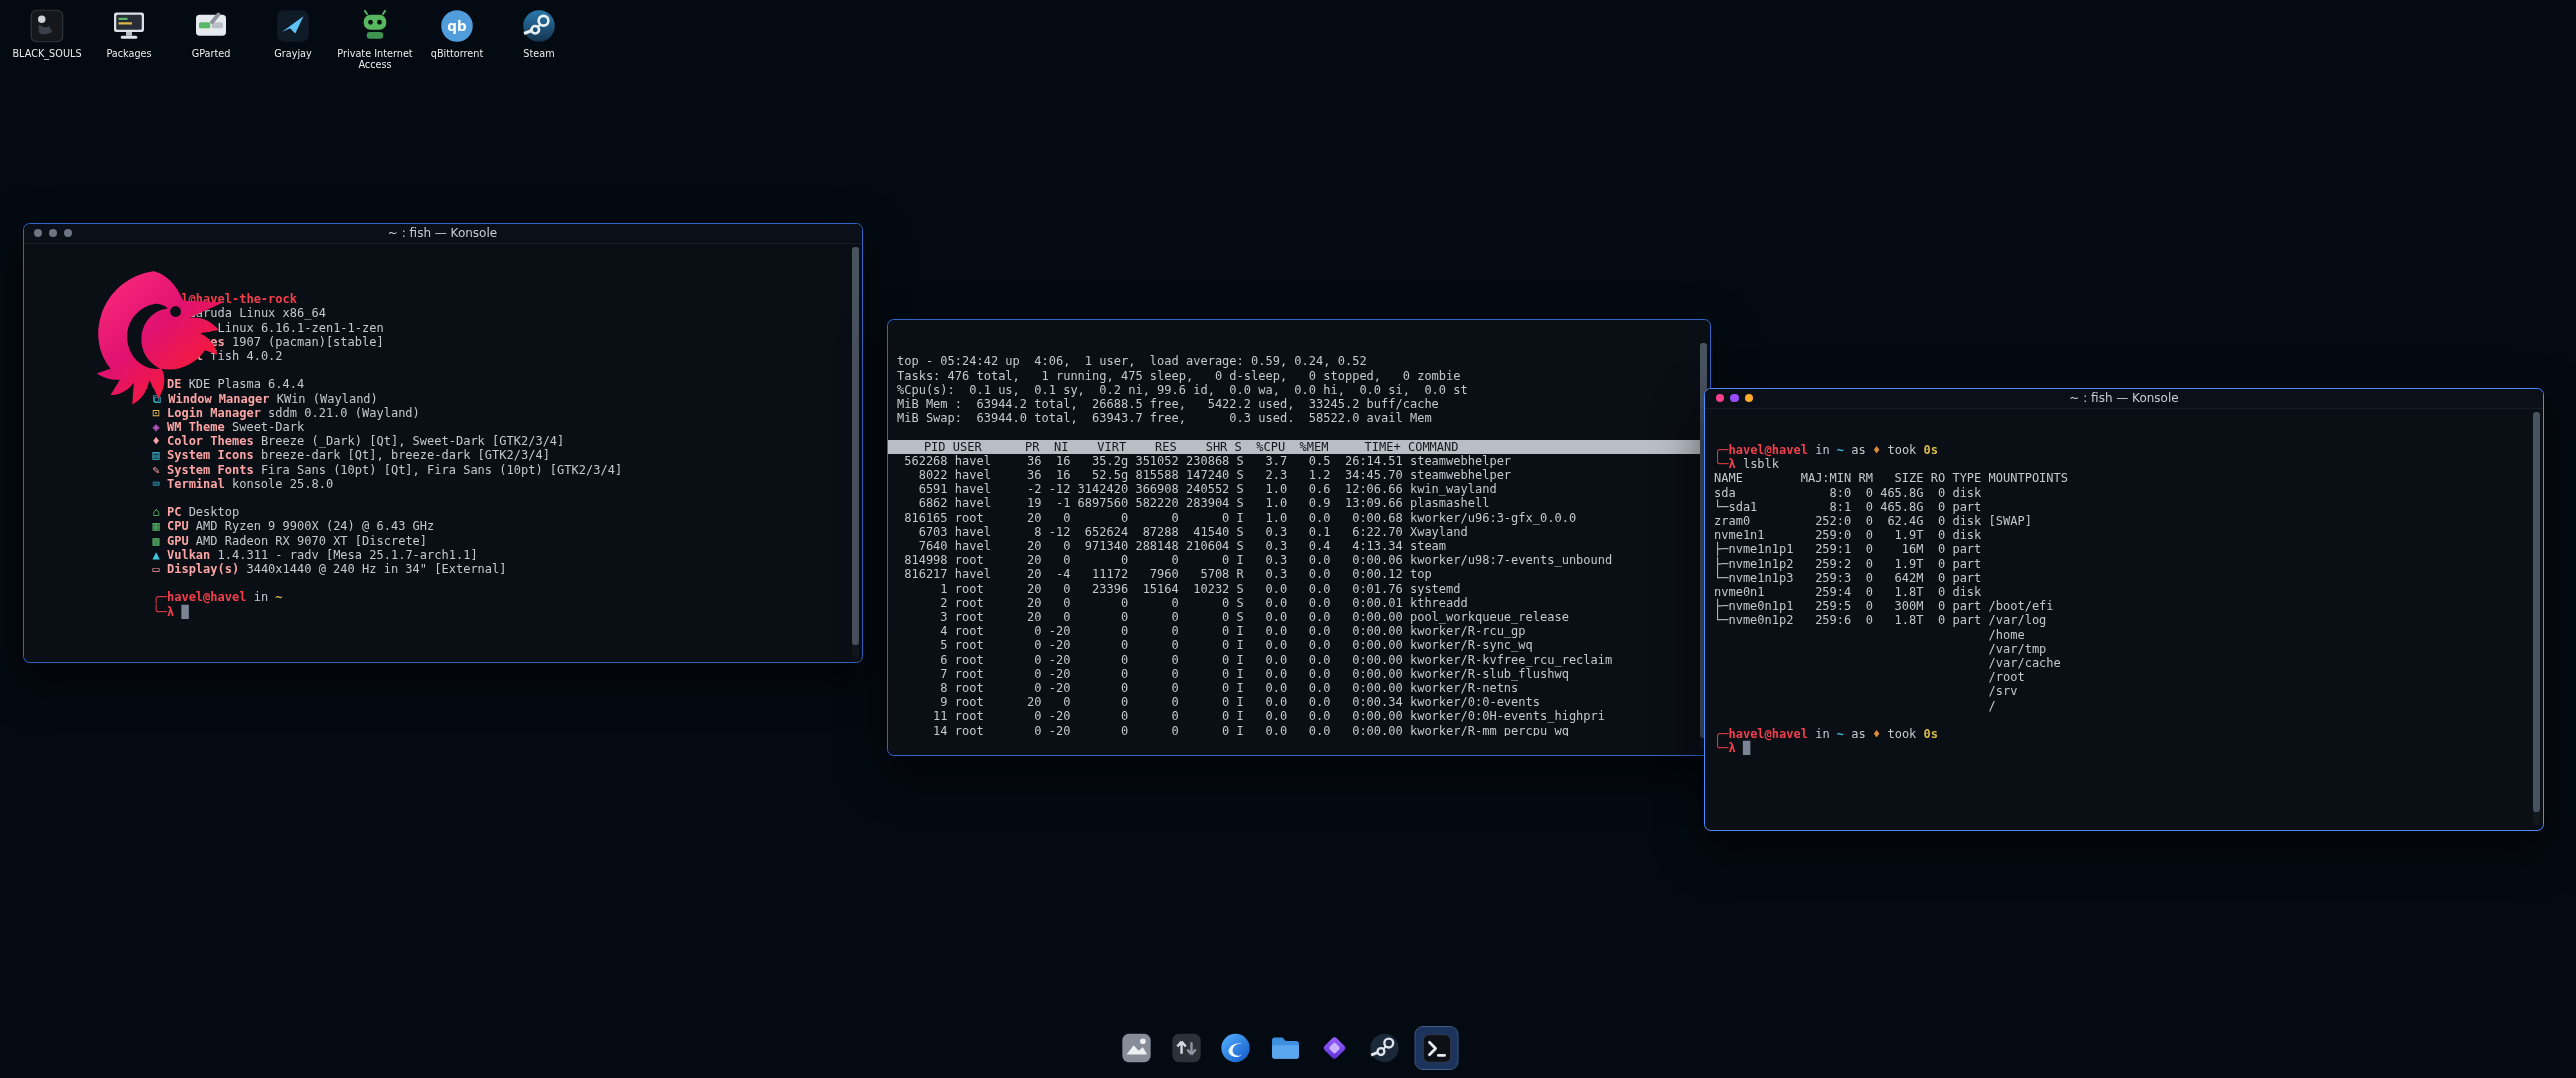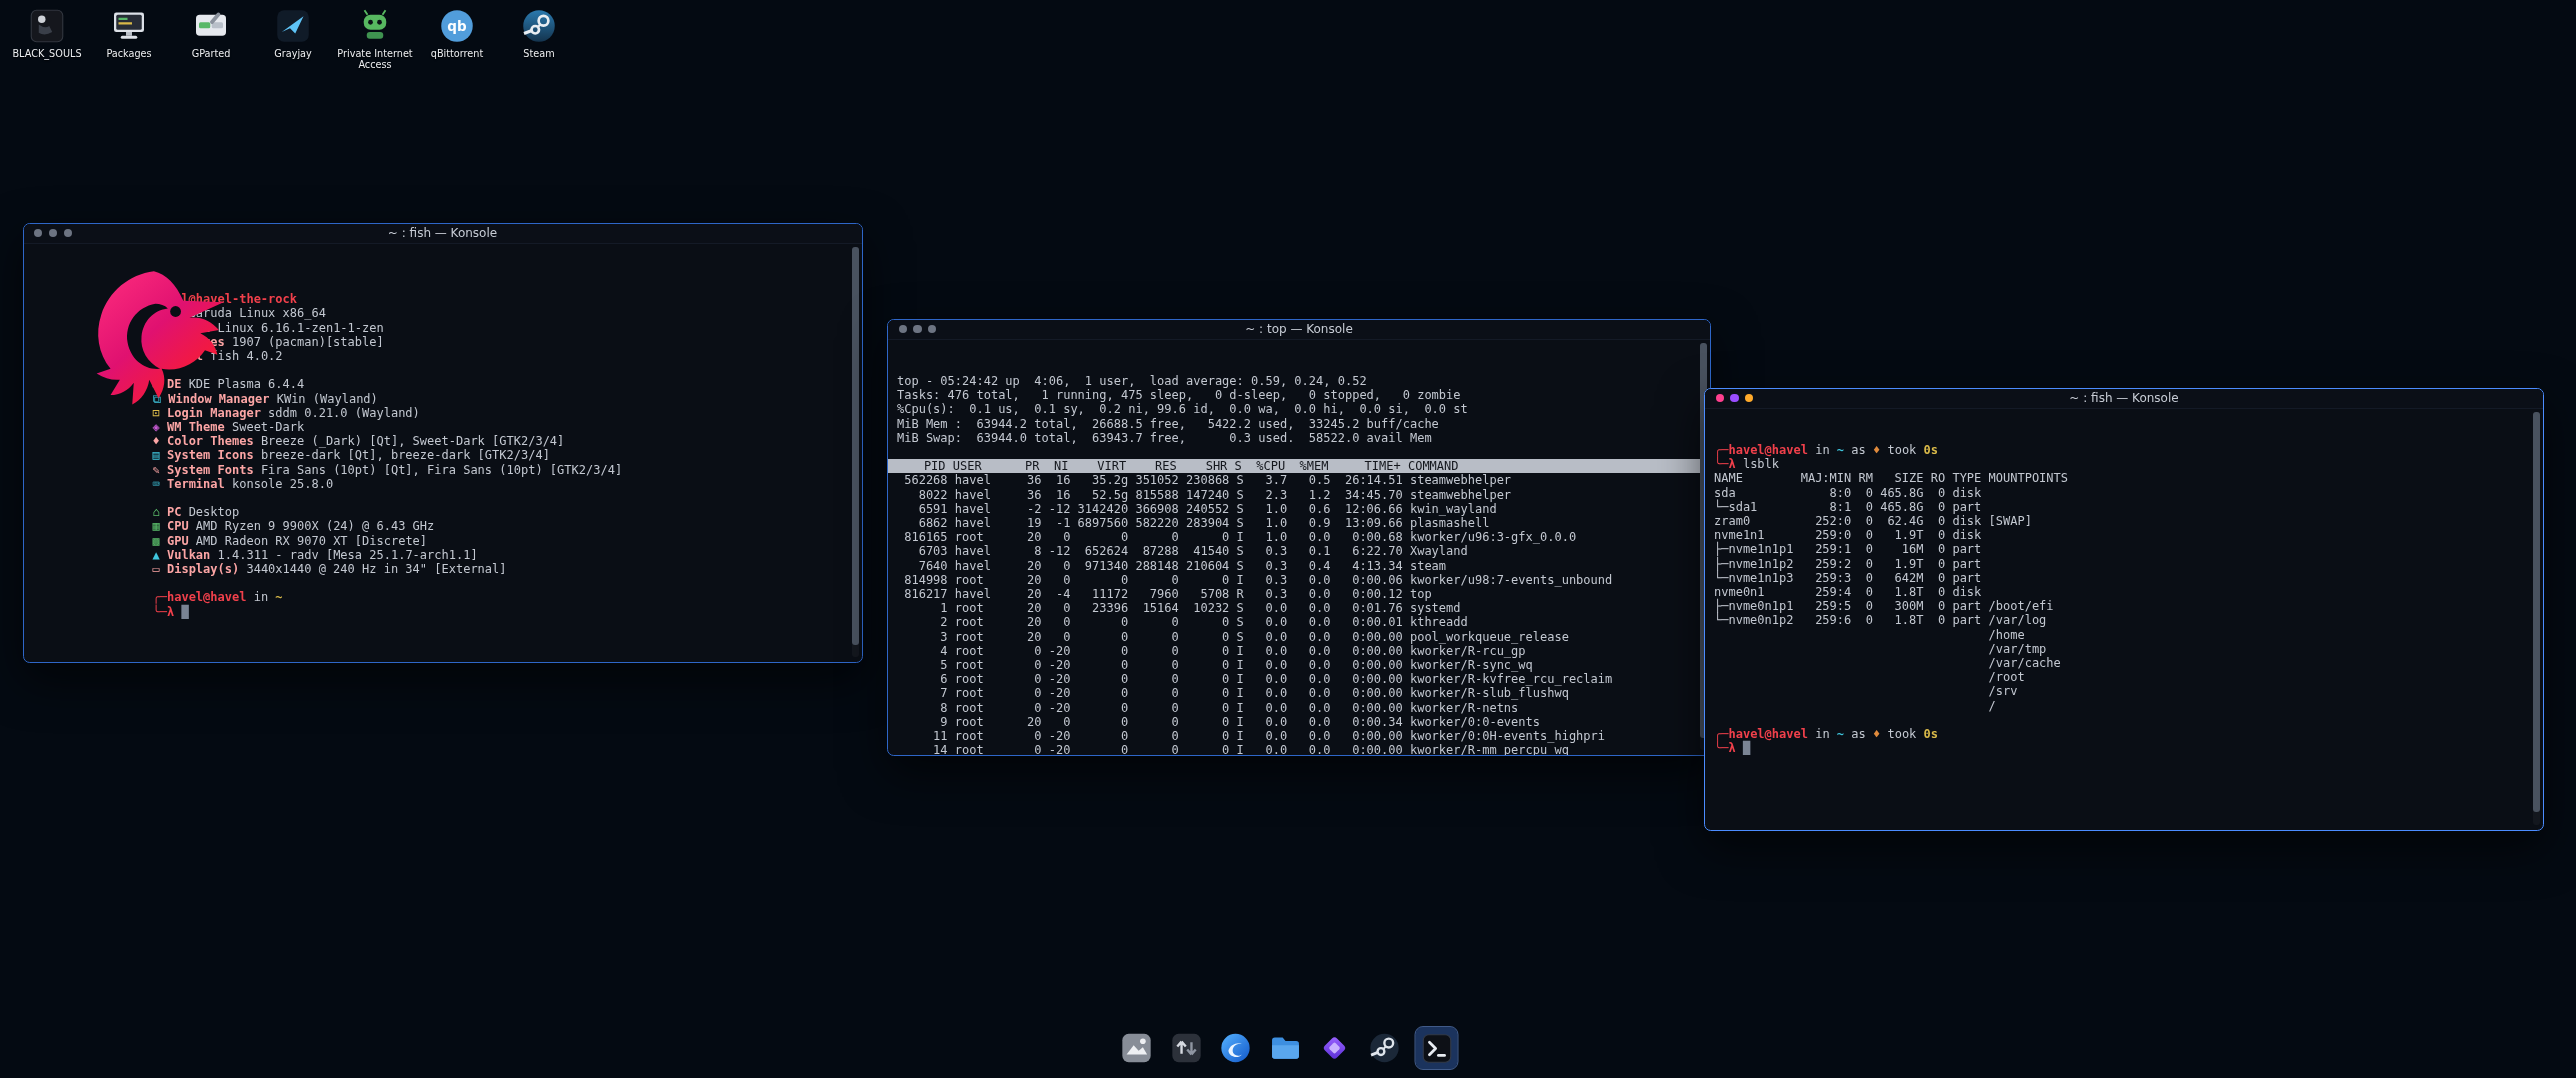--- a/index.html
+++ b/index.html
@@ -172,28 +172,20 @@
       </svg>
     </div>
     <div class="fetch-lines"><div class="tline"><span class="c-red c-b">havel@havel-the-rock</span></div><div class="tline"><span class="c-yellow">◆ </span><span class="c-blue c-b">OS</span><span class="c-fg"> Garuda Linux x86_64</span></div><div class="tline"><span class="c-orange">⚙ </span><span class="c-blue c-b">Kernel</span><span class="c-fg"> Linux 6.16.1-zen1-1-zen</span></div><div class="tline"><span class="c-green">▣ </span><span class="c-blue c-b">Packages</span><span class="c-fg"> 1907 (pacman)[stable]</span></div><div class="tline"><span class="c-green">⟩ </span><span class="c-blue c-b">Shell</span><span class="c-fg"> fish 4.0.2</span></div><div class="tline">&nbsp;</div><div class="tline"><span class="c-blue">⊞ </span><span class="c-blue c-b">DE</span><span class="c-fg"> KDE Plasma 6.4.4</span></div><div class="tline"><span class="c-cyan">⧉ </span><span class="c-blue c-b">Window Manager</span><span class="c-fg"> KWin (Wayland)</span></div><div class="tline"><span class="c-yellow">⊡ </span><span class="c-blue c-b">Login Manager</span><span class="c-fg"> sddm 0.21.0 (Wayland)</span></div><div class="tline"><span class="c-magenta">◈ </span><span class="c-blue c-b">WM Theme</span><span class="c-fg"> Sweet-Dark</span></div><div class="tline"><span class="c-blue">♦ </span><span class="c-blue c-b">Color Themes</span><span class="c-fg"> Breeze (_Dark) [Qt], Sweet-Dark [GTK2/3/4]</span></div><div class="tline"><span class="c-cyan">▤ </span><span class="c-blue c-b">System Icons</span><span class="c-fg"> breeze-dark [Qt], breeze-dark [GTK2/3/4]</span></div><div class="tline"><span class="c-blue">✎ </span><span class="c-blue c-b">System Fonts</span><span class="c-fg"> Fira Sans (10pt) [Qt], Fira Sans (10pt) [GTK2/3/4]</span></div><div class="tline"><span class="c-cyan">⌨ </span><span class="c-blue c-b">Terminal</span><span class="c-fg"> konsole 25.8.0</span></div><div class="tline">&nbsp;</div><div class="tline"><span class="c-green">⌂ </span><span class="c-blue c-b">PC</span><span class="c-fg"> Desktop</span></div><div class="tline"><span class="c-green">▦ </span><span class="c-blue c-b">CPU</span><span class="c-fg"> AMD Ryzen 9 9900X (24) @ 6.43 GHz</span></div><div class="tline"><span class="c-green">▩ </span><span class="c-blue c-b">GPU</span><span class="c-fg"> AMD Radeon RX 9070 XT [Discrete]</span></div><div class="tline"><span class="c-cyan">▲ </span><span class="c-blue c-b">Vulkan</span><span class="c-fg"> 1.4.311 - radv [Mesa 25.1.7-arch1.1]</span></div><div class="tline"><span class="c-blue">▭ </span><span class="c-blue c-b">Display(s)</span><span class="c-fg"> 3440x1440 @ 240 Hz in 34" [External]</span></div><div class="tline">&nbsp;</div><div class="tline"><span class="c-red">╭─</span><span class="c-red c-b">havel@havel</span><span class="c-fg"> in </span><span class="c-yellow c-b">~</span></div><div class="tline"><span class="c-red c-b">╰─λ </span><span class="c-cursor">█</span></div></div>
   </div>
   <div class="scrollbar">
       <div class="thumb"></div>
     </div>
 </div>
 
 <div class="window win-top">
-  <div class="titlebar">
-    <div class="dots">
-      <span class="dot d1"></span>
-      <span class="dot d2"></span>
-      <span class="dot d3"></span>
-    </div>
-    <div class="title">~ : top — Konsole</div>
-  </div>
   <div class="term-body">
     <div><div class="tline"><span class="c-fg">top - 05:24:42 up  4:06,  1 user,  load average: 0.59, 0.24, 0.52</span></div><div class="tline"><span class="c-fg">Tasks: 476 total,   1 running, 475 sleep,   0 d-sleep,   0 stopped,   0 zombie</span></div><div class="tline"><span class="c-fg">%Cpu(s):  0.1 us,  0.1 sy,  0.2 ni, 99.6 id,  0.0 wa,  0.0 hi,  0.0 si,  0.0 st</span></div><div class="tline"><span class="c-fg">MiB Mem :  63944.2 total,  26688.5 free,   5422.2 used,  33245.2 buff/cache</span></div><div class="tline"><span class="c-fg">MiB Swap:  63944.0 total,  63943.7 free,      0.3 used.  58522.0 avail Mem</span></div><div class="tline">&nbsp;</div><div class="tline c-hdr">    PID USER      PR  NI    VIRT    RES    SHR S  %CPU  %MEM     TIME+ COMMAND</div><div class="tline"> 562268 havel     36  16   35.2g 351052 230868 S   3.7   0.5  26:14.51 steamwebhelper</div><div class="tline">   8022 havel     36  16   52.5g 815588 147240 S   2.3   1.2  34:45.70 steamwebhelper</div><div class="tline">   6591 havel     -2 -12 3142420 366908 240552 S   1.0   0.6  12:06.66 kwin_wayland</div><div class="tline">   6862 havel     19  -1 6897560 582220 283904 S   1.0   0.9  13:09.66 plasmashell</div><div class="tline"> 816165 root      20   0       0      0      0 I   1.0   0.0   0:00.68 kworker/u96:3-gfx_0.0.0</div><div class="tline">   6703 havel      8 -12  652624  87288  41540 S   0.3   0.1   6:22.70 Xwayland</div><div class="tline">   7640 havel     20   0  971340 288148 210604 S   0.3   0.4   4:13.34 steam</div><div class="tline"> 814998 root      20   0       0      0      0 I   0.3   0.0   0:00.06 kworker/u98:7-events_unbound</div><div class="tline"> 816217 havel     20  -4   11172   7960   5708 R   0.3   0.0   0:00.12 top</div><div class="tline">      1 root      20   0   23396  15164  10232 S   0.0   0.0   0:01.76 systemd</div><div class="tline">      2 root      20   0       0      0      0 S   0.0   0.0   0:00.01 kthreadd</div><div class="tline">      3 root      20   0       0      0      0 S   0.0   0.0   0:00.00 pool_workqueue_release</div><div class="tline">      4 root       0 -20       0      0      0 I   0.0   0.0   0:00.00 kworker/R-rcu_gp</div><div class="tline">      5 root       0 -20       0      0      0 I   0.0   0.0   0:00.00 kworker/R-sync_wq</div><div class="tline">      6 root       0 -20       0      0      0 I   0.0   0.0   0:00.00 kworker/R-kvfree_rcu_reclaim</div><div class="tline">      7 root       0 -20       0      0      0 I   0.0   0.0   0:00.00 kworker/R-slub_flushwq</div><div class="tline">      8 root       0 -20       0      0      0 I   0.0   0.0   0:00.00 kworker/R-netns</div><div class="tline">      9 root      20   0       0      0      0 I   0.0   0.0   0:00.34 kworker/0:0-events</div><div class="tline">     11 root       0 -20       0      0      0 I   0.0   0.0   0:00.00 kworker/0:0H-events_highpri</div><div class="tline">     14 root       0 -20       0      0      0 I   0.0   0.0   0:00.00 kworker/R-mm_percpu_wq</div></div>
   </div>
   <div class="scrollbar">
       <div class="thumb"></div>
     </div>
 </div>
 
 <div class="window win-lsblk focused">
   <div class="titlebar">

